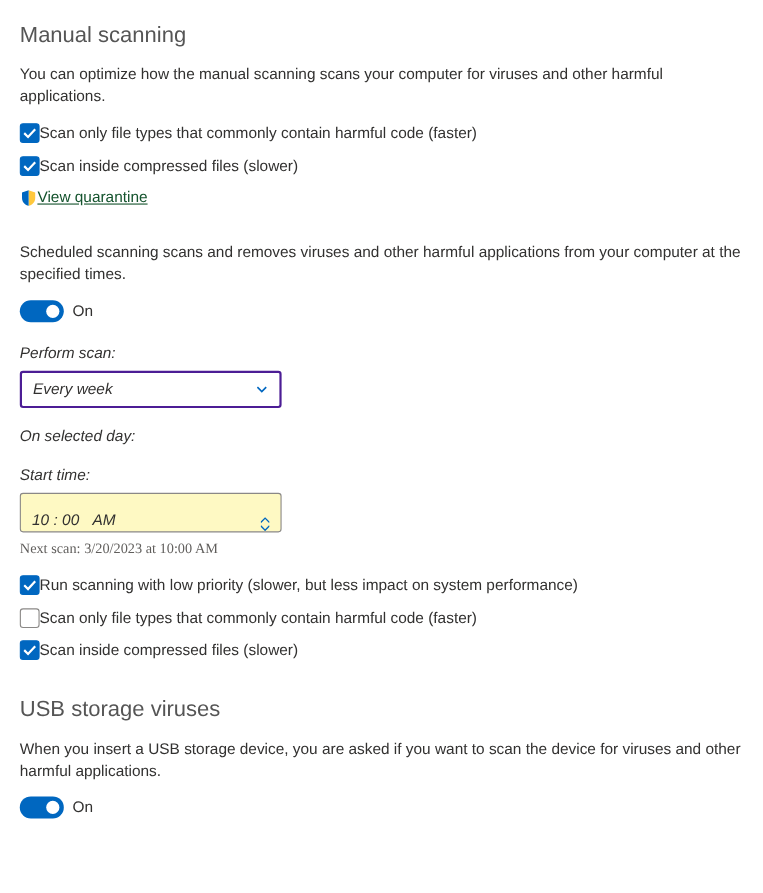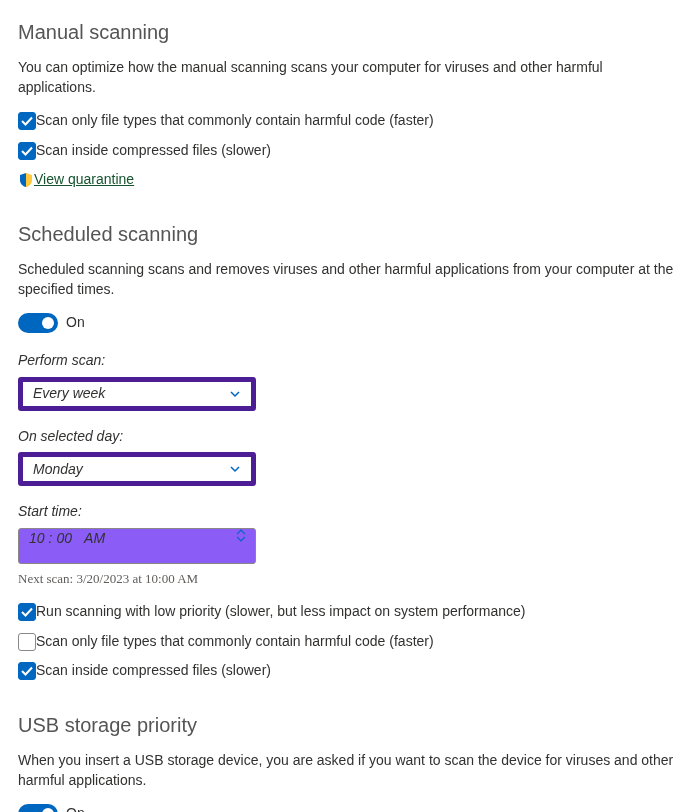--- a/index.html
+++ b/index.html
@@ -91,42 +91,42 @@
     .field-group { margin-bottom: 16px; font-style: italic; }
     .field-label {
       font-size: 14px;
       color: #323130;
       margin-bottom: 6px;
       display: block;
     }
     .select-box {
       width: 238px;
       height: 34px;
-      border: 5px solid #4c1d95;
+      border: 2px solid #4c1d95;
       border-radius: 3px;
       padding: 0 10px;
       display: flex;
       align-items: center;
       justify-content: space-between;
       cursor: pointer;
       background: #fff;
     }
     .select-value { font-size: 14px; color: #323130; }
     .chevron { width: 12px; height: 12px; }
     .time-box {
       width: 238px;
       height: 36px;
       border: 1px solid #8a8886;
       border-radius: 3px;
       padding: 0 10px;
       display: flex;
-      align-items: flex-start;
+      align-items: flex-end;
       justify-content: space-between;
       cursor: pointer;
-      background: #8b5cf6;
+      background: #fef9c3;
     }
     .time-parts { display: flex; align-items: center; gap: 4px; font-size: 14px; }
     .time-spinner { display: flex; flex-direction: column; gap: 1px; }
     .time-spinner svg { width: 8px; height: 6px; }
     .note {
       font-size: 13px;
       color: #605e5c;
       margin-top: 6px;
       margin-bottom: 14px;
       font-family: Liberation Serif, serif;
@@ -162,21 +162,20 @@
       <svg viewBox="0 0 16 16">
         <path d="M8 1 L14 3 L14 8 C14 12 11 14.5 8 15 L8 1 Z" fill="#ffc83d"></path>
         <path d="M8 1 L2 3 L2 8 C2 12 5 14.5 8 15 L8 1 Z" fill="#0067c0"></path>
       </svg>
     </span>
     <a class="link">View quarantine</a>
   </div>
 </div>
 
 <div class="section">
-  <h2 class="section-title">Scheduled scanning</h2>
   <p class="section-desc">Scheduled scanning scans and removes viruses and other harmful applications from your computer at the specified times.</p>
 
   <div class="toggle-row">
     <span class="toggle on">
       <span class="toggle-knob"></span>
     </span>
     <span class="toggle-label">On</span>
   </div>
 
   <div class="field-group">
@@ -184,26 +183,20 @@
     <div class="select-box">
       <span class="select-value">Every week</span>
       <svg class="chevron" viewBox="0 0 12 12">
           <path d="M2 4 L6 8 L10 4" stroke="#0067c0" stroke-width="1.5" fill="none"></path>
         </svg>
     </div>
   </div>
 
   <div class="field-group">
     <label class="field-label">On selected day:</label>
-    <div class="select-box">
-      <span class="select-value">Monday</span>
-      <svg class="chevron" viewBox="0 0 12 12">
-          <path d="M2 4 L6 8 L10 4" stroke="#0067c0" stroke-width="1.5" fill="none"></path>
-        </svg>
-    </div>
   </div>
 
   <div class="field-group" style="margin-bottom:4px;">
     <label class="field-label">Start time:</label>
     <div class="time-box">
       <span class="time-parts">
         <span>10</span>
         <span>:</span>
         <span>00</span>
         <span style="margin-left:8px;">AM</span>
@@ -239,21 +232,21 @@
     <span class="checkbox checked">
       <svg viewBox="0 0 12 12">
           <path d="M1 6 L4.5 9.5 L11 2.5" stroke="#fff" stroke-width="2" fill="none"></path>
         </svg>
     </span>
     <span class="option-label">Scan inside compressed files (slower)</span>
   </div>
 </div>
 
 <div class="section" style="margin-bottom:0;">
-  <h2 class="section-title">USB storage priority</h2>
+  <h2 class="section-title">USB storage viruses</h2>
   <p class="section-desc">When you insert a USB storage device, you are asked if you want to scan the device for viruses and other harmful applications.</p>
 
   <div class="toggle-row" style="margin-bottom:0;">
     <span class="toggle on">
       <span class="toggle-knob"></span>
     </span>
     <span class="toggle-label">On</span>
   </div>
 </div>
 

